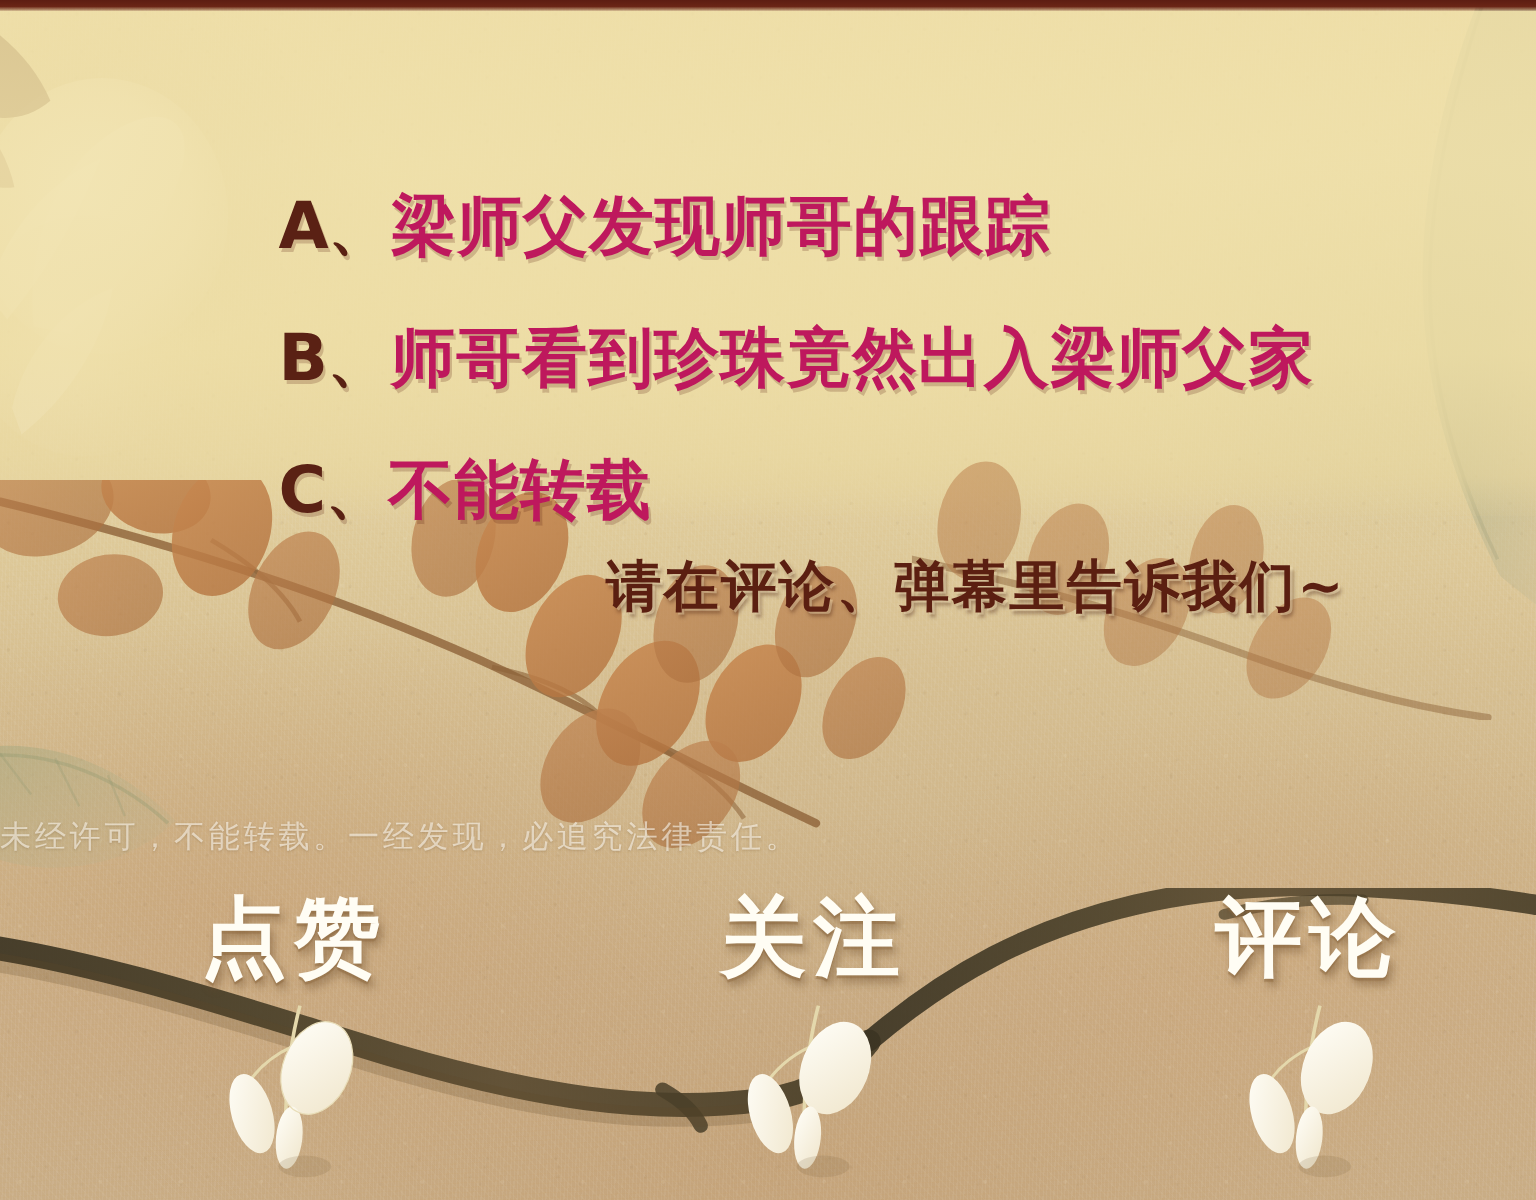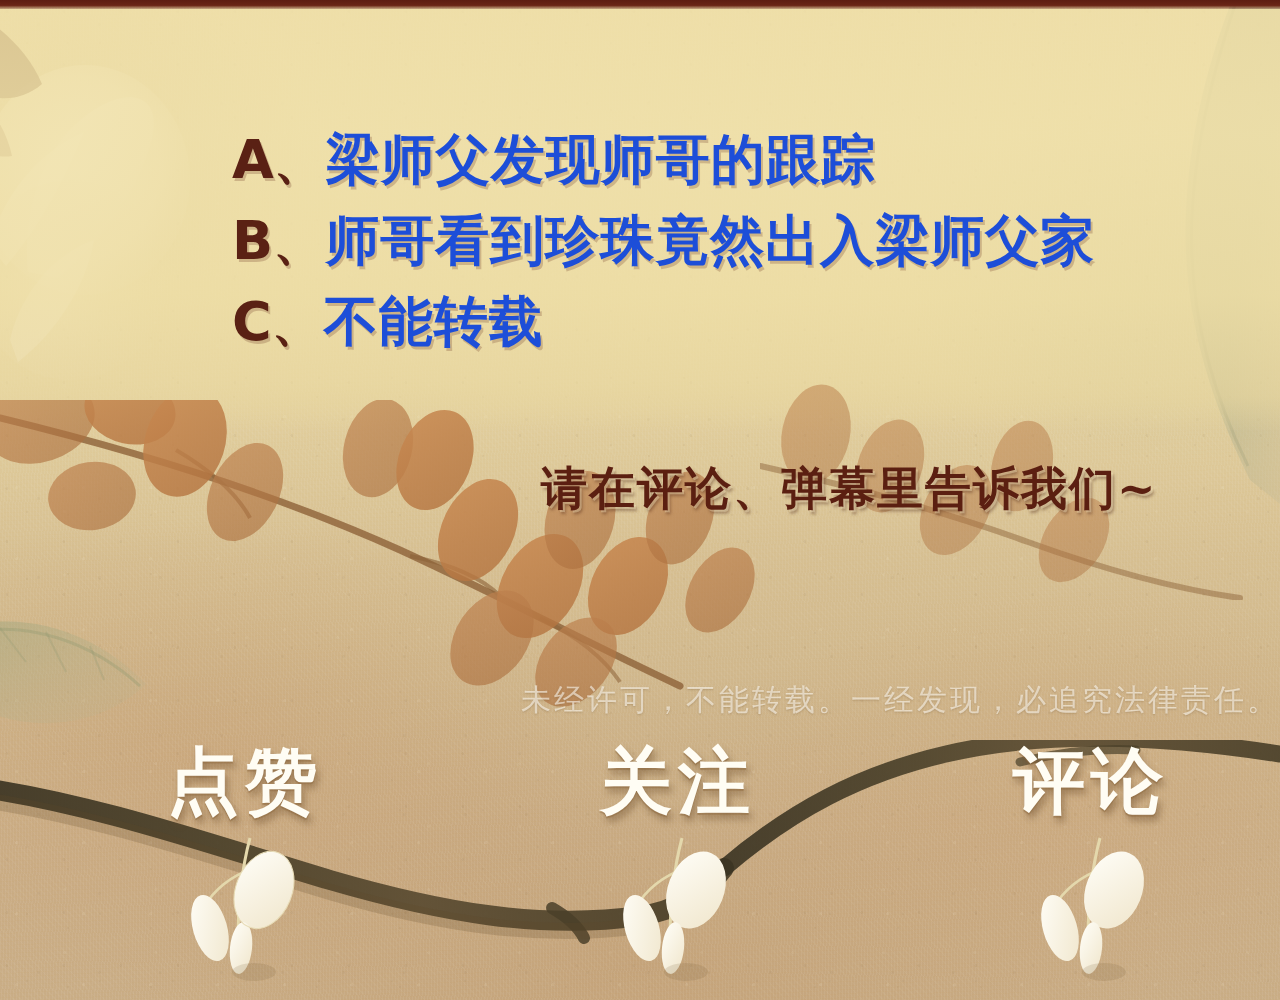--- a/index.html
+++ b/index.html
@@ -130,51 +130,51 @@
     font-size: 50px;
     font-weight: 700;
     color: #5a2114;
     margin: 0 2px 0 0;
     text-shadow: 2px 3px 0 rgba(90,33,20,.22);
   }
   .opt-text {
     font-family: "DejaVu Sans", "Liberation Sans", sans-serif;
     font-size: 54px;
     font-weight: 700;
-    color: #1d4ed8;
+    color: #be185d;
     letter-spacing: 1px;
     text-shadow: 2px 3px 0 rgba(90,33,20,.22);
+    margin-top: 29px;
   }
 
   
   .prompt {
     position: absolute;
     top: 458px;
     left: 505px;
     font-family: "DejaVu Serif", "Liberation Serif", serif;
     font-size: 46px;
     font-weight: 700;
     color: #5b1f11;
     letter-spacing: 2px;
     white-space: nowrap;
     text-shadow:
       2px 2px 0 rgba(255,240,200,.35),
       3px 4px 3px rgba(70,28,14,.35);
-    margin-left: 36px;
   }
 
   
   .copyright {
     position: absolute;
     top: 680px;
     left: 0;
     width: 1280px;
-    text-align: right;
+    text-align: left;
     font-family: "DejaVu Sans", "Liberation Sans", sans-serif;
-    font-size: 30px;
+    font-size: 26px;
     font-weight: 400;
     letter-spacing: 3px;
     color: rgba(255,252,244,.58);
     text-shadow: 0 1px 2px rgba(120,90,50,.30);
     white-space: nowrap;
   }
 
   
   .cta-row {
     position: absolute;

